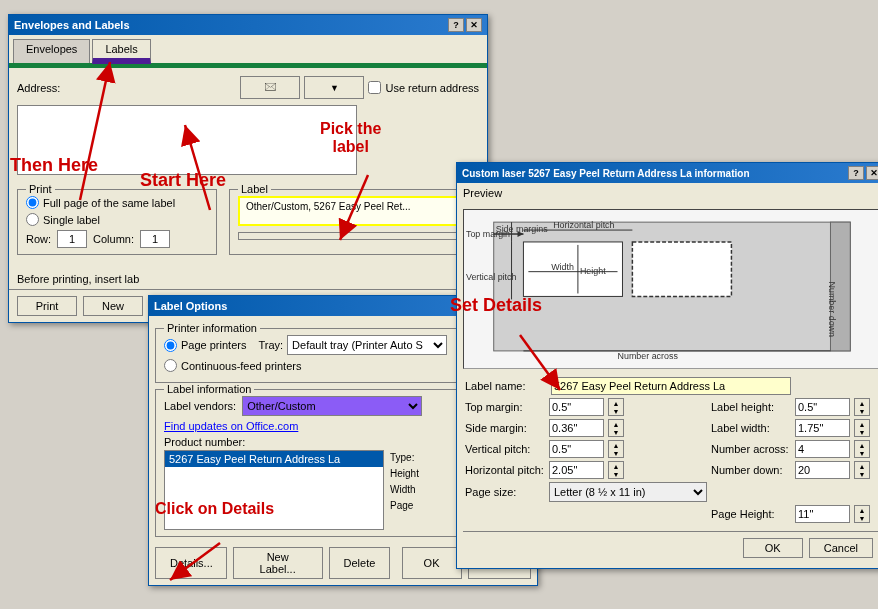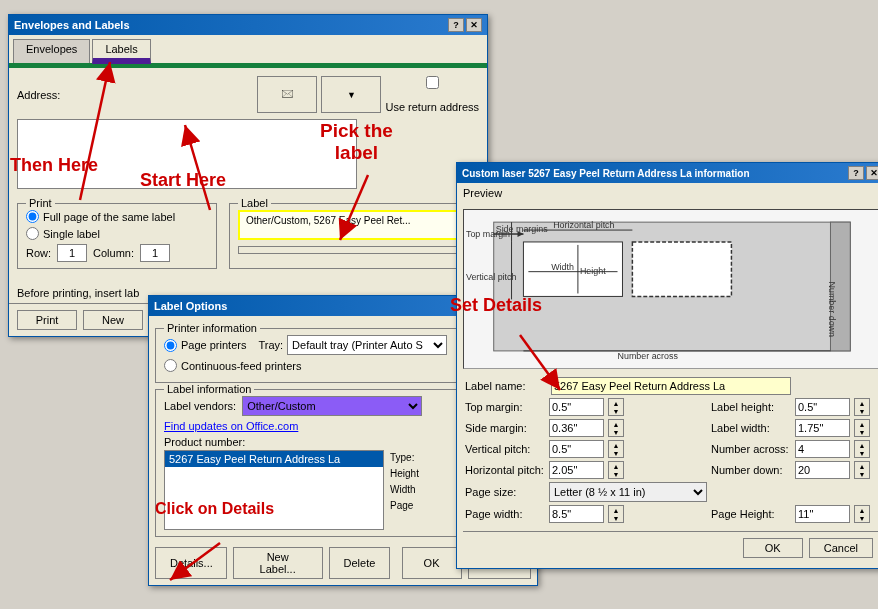--- a/index.html
+++ b/index.html
@@ -96,23 +96,22 @@
       width: 340px;
       height: 70px;
       font-size: 11px;
       padding: 3px;
       resize: none;
     }
 
     .checkbox-row {
       display: flex;
       align-items: center;
-      gap: 12px;
-      font-size: 11px;
-      flex-direction: column;
+      gap: 4px;
+      font-size: 11px;
     }
 
     .section-box {
       border: 1px solid #808080;
       padding: 6px 8px;
       margin: 6px 0;
       position: relative;
     }
     .section-title {
       position: absolute;
@@ -518,28 +517,20 @@
             <button class="spin-up">▲</button>
             <button class="spin-down">▼</button>
           </div>
         </div>
         <div class="info-row">
           <span class="info-label">Page size:</span>
           <select style="width:158px; height:20px; border:1px solid #808080; font-size:11px;">
             <option>Letter (8 ½ x 11 in)</option>
           </select>
         </div>
-        <div class="info-row">
-          <span class="info-label">Page width:</span>
-          <input class="info-input" value="8.5&quot;" style="">
-          <div class="spinner-arrows">
-            <button class="spin-up">▲</button>
-            <button class="spin-down">▼</button>
-          </div>
-        </div>
       </div>
 
       <div style="display:flex; flex-direction:column; gap:3px;">
         <div class="info-row">
           <span class="info-label">Label height:</span>
           <input class="info-input" value="0.5&quot;" style="">
           <div class="spinner-arrows">
             <button class="spin-up">▲</button>
             <button class="spin-down">▼</button>
           </div>
@@ -586,21 +577,21 @@
     </div>
   </div>
 </div>
 
 <div class="red-arrow-text" style="top:155px; left:10px; font-size:18px;">
   <span>Then Here</span>
 </div>
 <div class="red-arrow-text" style="top:170px; left:140px; font-size:18px;">
   <span>Start Here</span>
 </div>
-<div class="red-arrow-text" style="top:120px; left:320px; font-size:19px; text-align:center;">
+<div class="red-arrow-text" style="top:120px; left:320px; font-size:16px; text-align:center;">
   <span>Pick the<br>label</span>
 </div>
 <div class="red-arrow-text" style="top:295px; left:450px; font-size:18px;">
   <span>Set Details</span>
 </div>
 <div class="red-arrow-text" style="top:500px; left:155px; font-size:16px;">
   <span>Click on Details</span>
 </div>
 
 <svg style="position:absolute;top:0;left:0;width:878px;height:609px;pointer-events:none;z-index:200;">

